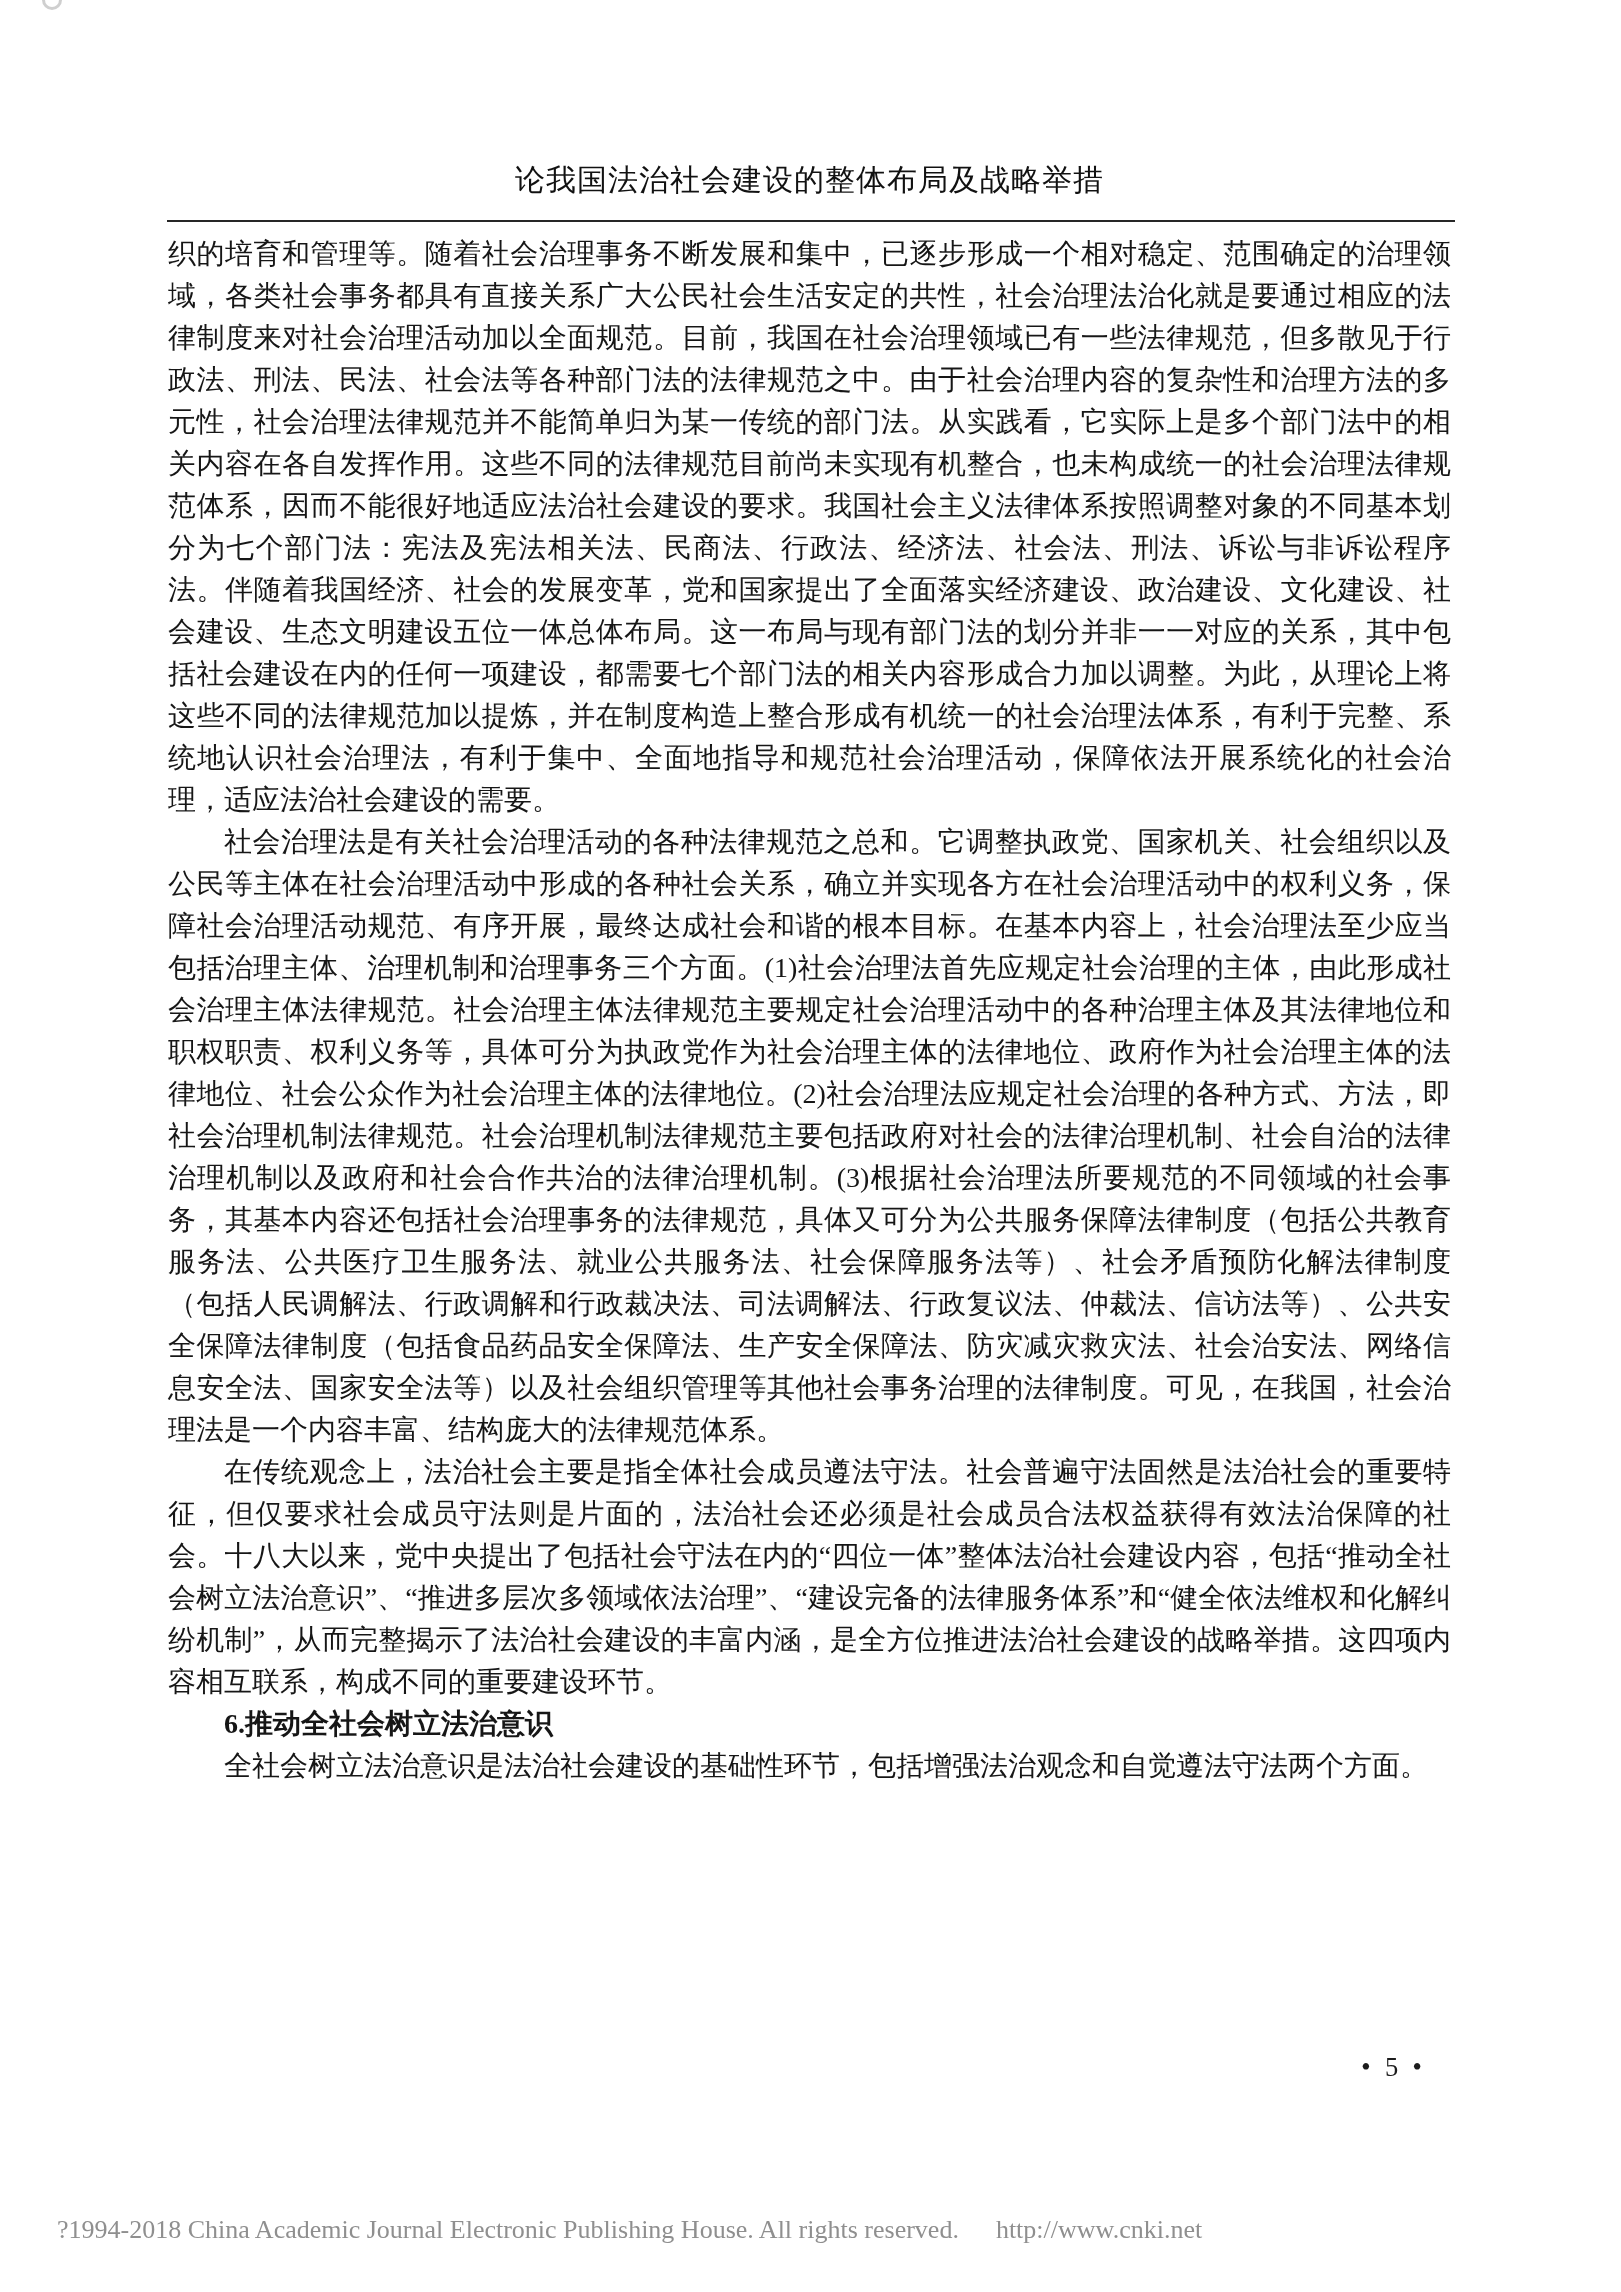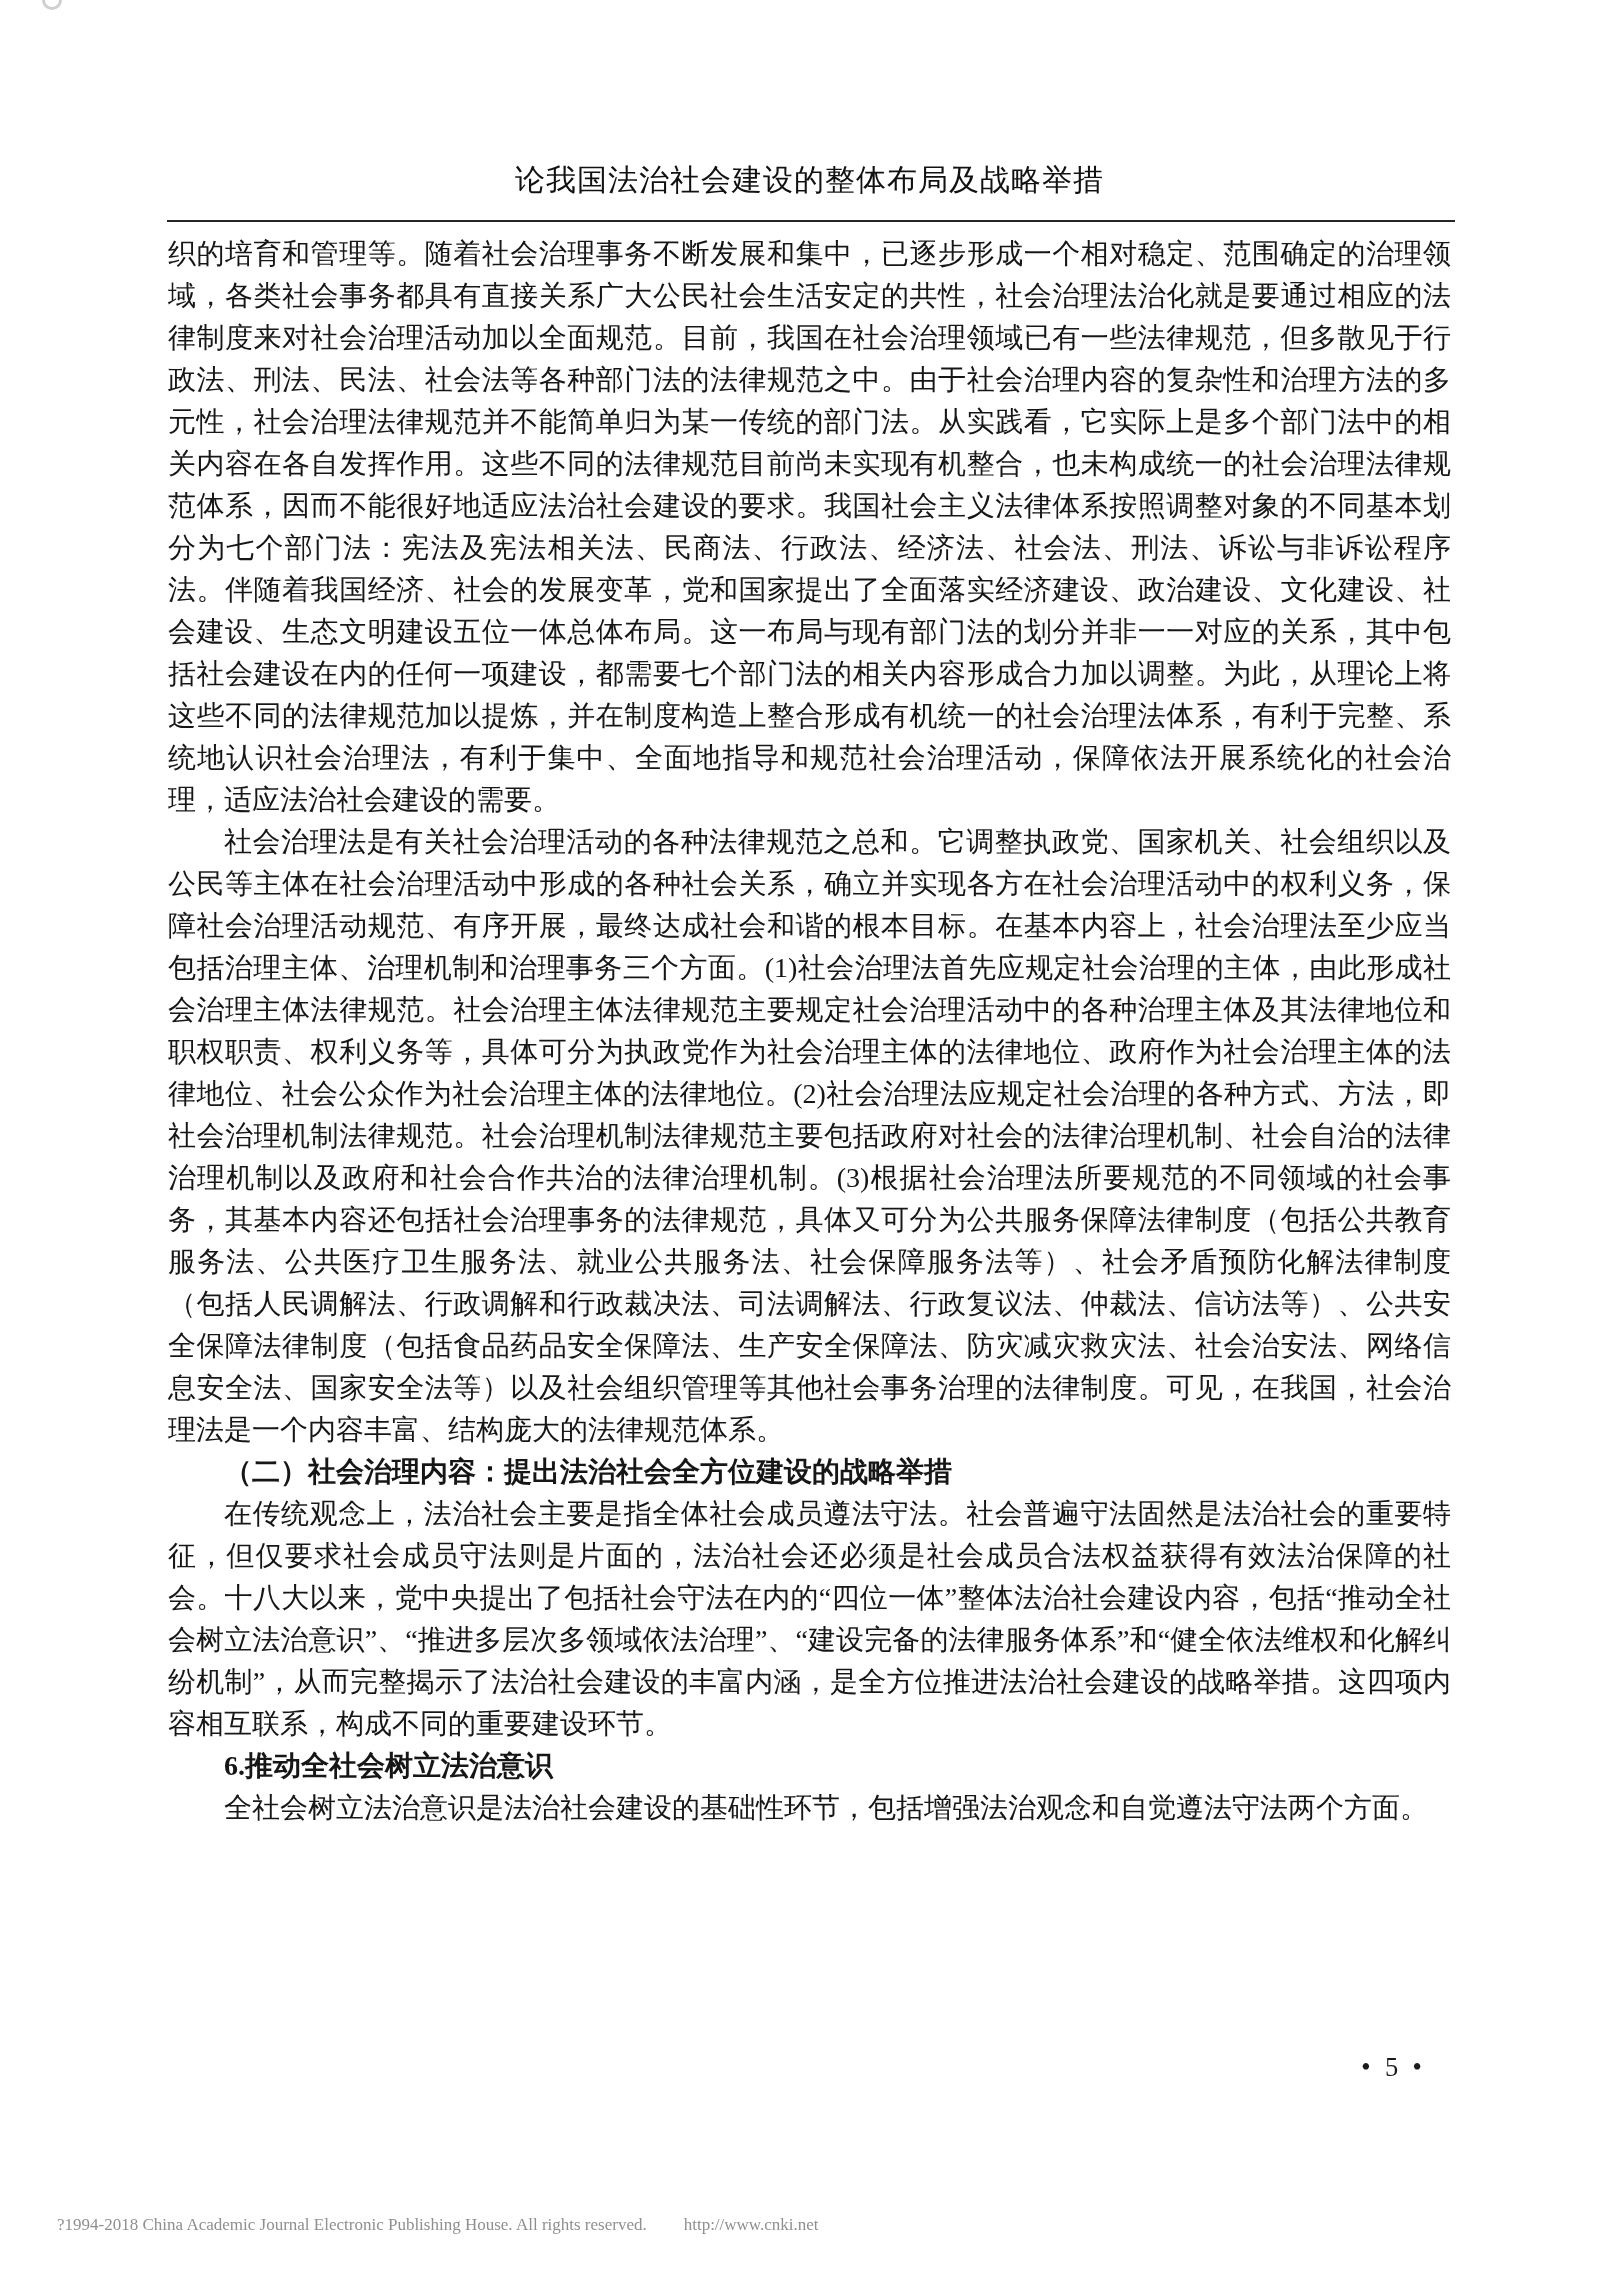--- a/index.html
+++ b/index.html
@@ -40,40 +40,39 @@
   .subheading { font-weight:700; text-indent:2em; }
 
   .page-number {
     position:absolute; top:2052px; left:1325px; width:137px;
     font-size:26.5px; color:#1c1c1c; text-align:center;
     letter-spacing:3.9px; white-space:nowrap;
   }
 
   .footer {
     position:absolute; top:2215px; left:57px; width:1509px;
-    font-size:17px; color:#8f8f8f; white-space:nowrap;
+    font-size:26px; color:#8f8f8f; white-space:nowrap;
     font-family:"Liberation Serif", serif;
   }
   .footer .footer-url { margin-left:37px; }
 </style>
 </head>
 <body>
 
 <div class="page">
 
   <div class="stray-mark"></div>
 
   <h1 class="title">论我国法治社会建设的整体布局及战略举措</h1>
 
   <div class="rule"></div>
 
   <div class="body-text">
     <p class="para no-indent">织的培育和管理等。随着社会治理事务不断发展和集中，已逐步形成一个相对稳定、范围确定的治理领域，各类社会事务都具有直接关系广大公民社会生活安定的共性，社会治理法治化就是要通过相应的法律制度来对社会治理活动加以全面规范。目前，我国在社会治理领域已有一些法律规范，但多散见于行政法、刑法、民法、社会法等各种部门法的法律规范之中。由于社会治理内容的复杂性和治理方法的多元性，社会治理法律规范并不能简单归为某一传统的部门法。从实践看，它实际上是多个部门法中的相关内容在各自发挥作用。这些不同的法律规范目前尚未实现有机整合，也未构成统一的社会治理法律规范体系，因而不能很好地适应法治社会建设的要求。我国社会主义法律体系按照调整对象的不同基本划分为七个部门法：宪法及宪法相关法、民商法、行政法、经济法、社会法、刑法、诉讼与非诉讼程序法。伴随着我国经济、社会的发展变革，党和国家提出了全面落实经济建设、政治建设、文化建设、社会建设、生态文明建设五位一体总体布局。这一布局与现有部门法的划分并非一一对应的关系，其中包括社会建设在内的任何一项建设，都需要七个部门法的相关内容形成合力加以调整。为此，从理论上将这些不同的法律规范加以提炼，并在制度构造上整合形成有机统一的社会治理法体系，有利于完整、系统地认识社会治理法，有利于集中、全面地指导和规范社会治理活动，保障依法开展系统化的社会治理，适应法治社会建设的需要。</p>
     <p class="para">社会治理法是有关社会治理活动的各种法律规范之总和。它调整执政党、国家机关、社会组织以及公民等主体在社会治理活动中形成的各种社会关系，确立并实现各方在社会治理活动中的权利义务，保障社会治理活动规范、有序开展，最终达成社会和谐的根本目标。在基本内容上，社会治理法至少应当包括治理主体、治理机制和治理事务三个方面。(1)社会治理法首先应规定社会治理的主体，由此形成社会治理主体法律规范。社会治理主体法律规范主要规定社会治理活动中的各种治理主体及其法律地位和职权职责、权利义务等，具体可分为执政党作为社会治理主体的法律地位、政府作为社会治理主体的法律地位、社会公众作为社会治理主体的法律地位。(2)社会治理法应规定社会治理的各种方式、方法，即社会治理机制法律规范。社会治理机制法律规范主要包括政府对社会的法律治理机制、社会自治的法律治理机制以及政府和社会合作共治的法律治理机制。(3)根据社会治理法所要规范的不同领域的社会事务，其基本内容还包括社会治理事务的法律规范，具体又可分为公共服务保障法律制度（包括公共教育服务法、公共医疗卫生服务法、就业公共服务法、社会保障服务法等）、社会矛盾预防化解法律制度（包括人民调解法、行政调解和行政裁决法、司法调解法、行政复议法、仲裁法、信访法等）、公共安全保障法律制度（包括食品药品安全保障法、生产安全保障法、防灾减灾救灾法、社会治安法、网络信息安全法、国家安全法等）以及社会组织管理等其他社会事务治理的法律制度。可见，在我国，社会治理法是一个内容丰富、结构庞大的法律规范体系。</p>
-    <p class="subheading">（二）社会治理内容：提出法治社会全方位建设的战略举措</p>
     <p class="para">在传统观念上，法治社会主要是指全体社会成员遵法守法。社会普遍守法固然是法治社会的重要特征，但仅要求社会成员守法则是片面的，法治社会还必须是社会成员合法权益获得有效法治保障的社会。十八大以来，党中央提出了包括社会守法在内的“四位一体”整体法治社会建设内容，包括“推动全社会树立法治意识”、“推进多层次多领域依法治理”、“建设完备的法律服务体系”和“健全依法维权和化解纠纷机制”，从而完整揭示了法治社会建设的丰富内涵，是全方位推进法治社会建设的战略举措。这四项内容相互联系，构成不同的重要建设环节。</p>
     <p class="subheading">6.推动全社会树立法治意识</p>
     <p class="para">全社会树立法治意识是法治社会建设的基础性环节，包括增强法治观念和自觉遵法守法两个方面。</p>
   </div>
 
   <div class="page-number">• 5 •</div>
 
   <div class="footer">
     <span>?1994-2018 China Academic Journal Electronic Publishing House. All rights reserved.</span><span class="footer-url">http://www.cnki.net</span>
   </div>

